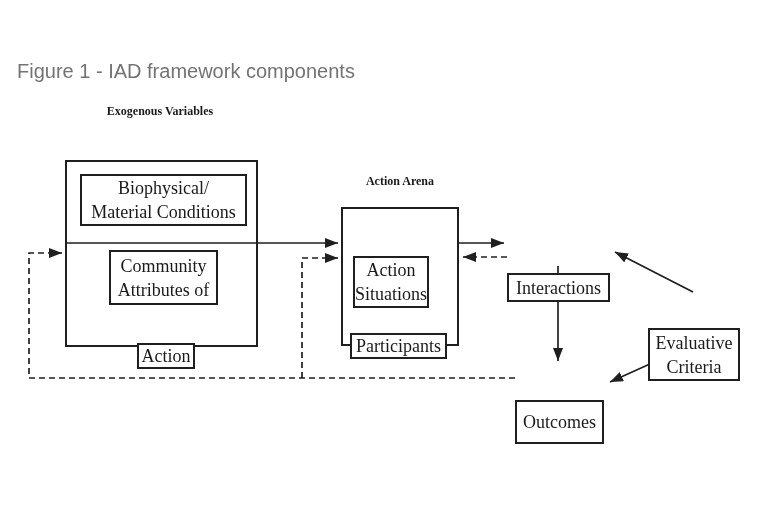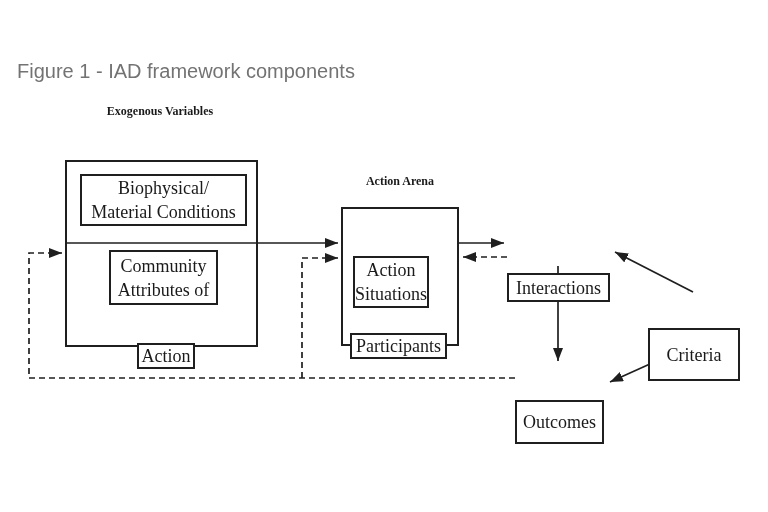--- a/index.html
+++ b/index.html
@@ -83,20 +83,21 @@
 
   <div class="box" style="left:350px;top:297px;width:97px;height:26px">
     <span class="ln">Participants</span>
   </div>
 
   <div class="box" style="left:507px;top:237px;width:103px;height:29px">
     <span class="ln">Interactions</span>
   </div>
 
   <div class="box" style="left:648px;top:292px;width:92px;height:53px">
+    <span class="ln">Evaluative</span>
     <span class="ln">Criteria</span>
   </div>
 
   <div class="box" style="left:515px;top:364px;width:89px;height:44px">
     <span class="ln">Outcomes</span>
   </div>
 
 </div>
 
 </body></html>

